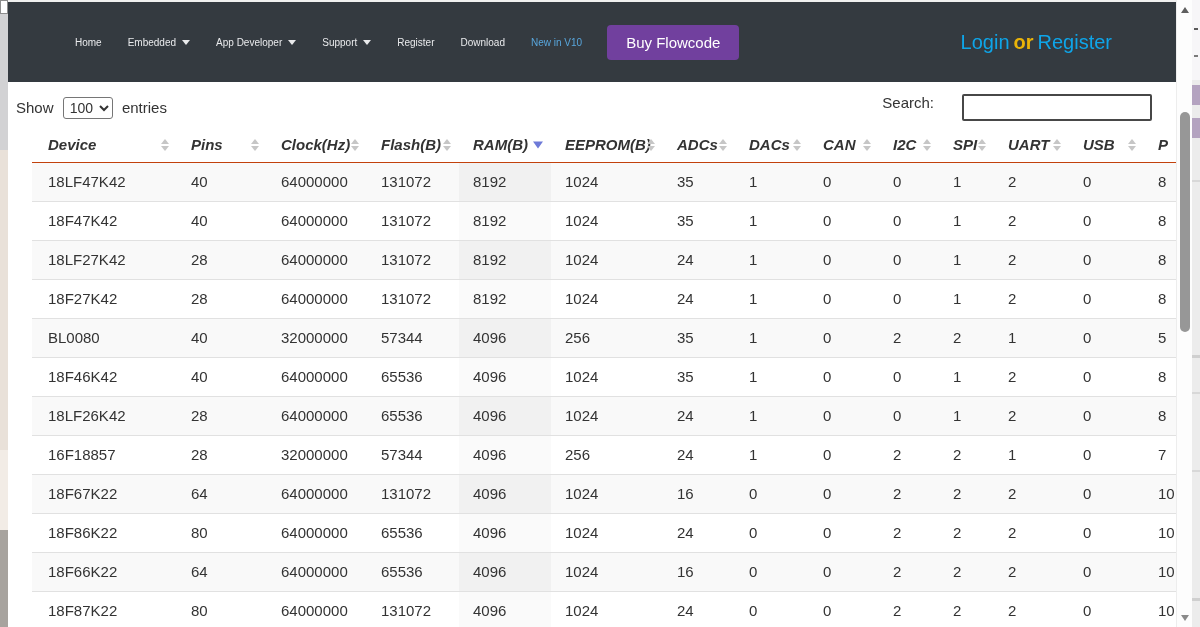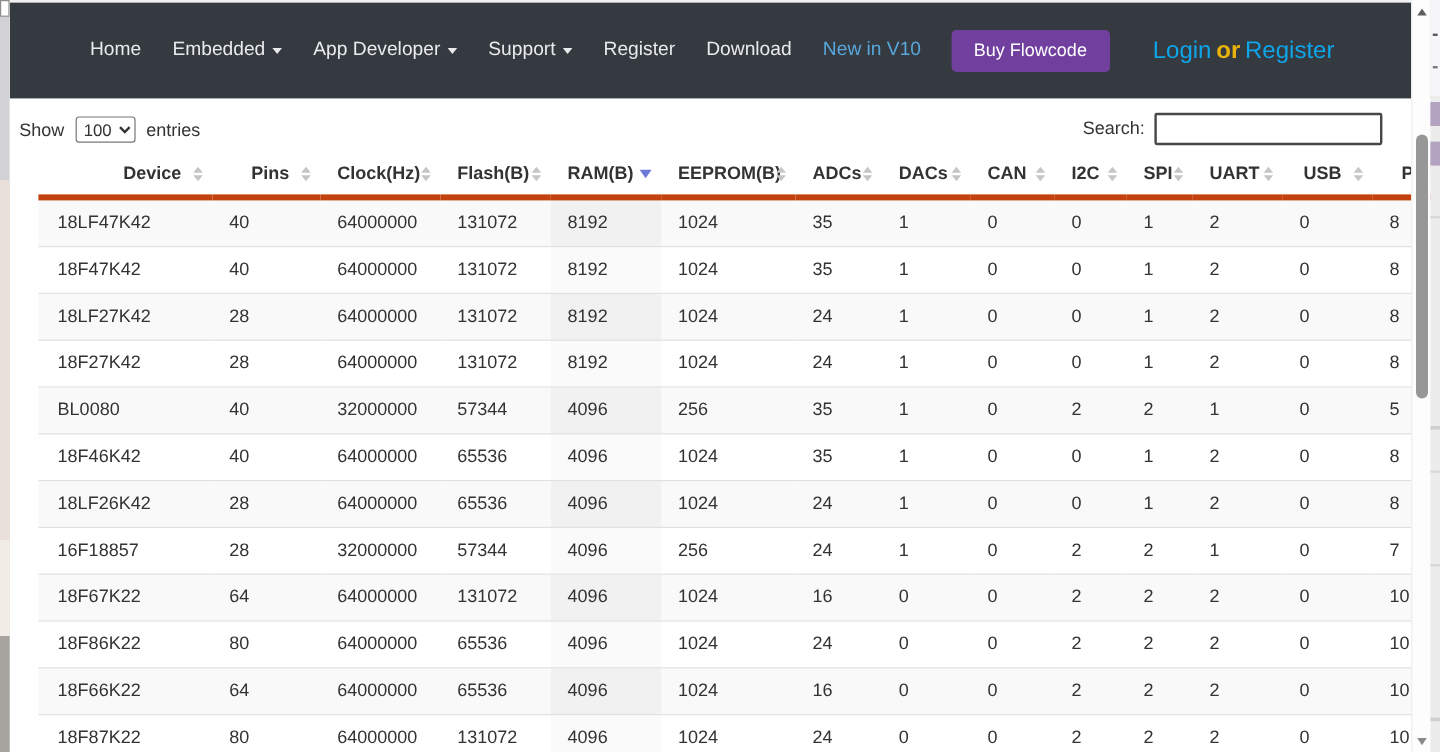--- a/index.html
+++ b/index.html
@@ -26,39 +26,39 @@
   .right-strip .rs-line4 { position:absolute; top:470px; left:0; width:8px; height:2px; background:#d8d8d8; }
   .right-strip .rs-line5 { position:absolute; top:598px; left:0; width:8px; height:3px; background:#cfcfcf; }
 
   
   .browser { position:absolute; left:8px; top:0; width:1184px; height:627px; background:#fff; overflow:hidden; }
   .topline { position:absolute; top:0; left:0; width:100%; height:2px; background:#f0f0f0; z-index:5; }
 
   
   nav { position:absolute; top:2px; left:0; width:100%; height:80px; background:#343a40; }
   .nav-inner { display:flex; align-items:center; height:100%; padding-left:54px; }
-  .nav-link { color:#e9eaec; font-size:16px; padding:0 13px; text-decoration:none; cursor:pointer; white-space:nowrap; display:inline-flex; align-items:center; }
+  .nav-link { color:#e9eaec; font-size:10px; padding:0 13px; text-decoration:none; cursor:pointer; white-space:nowrap; display:inline-flex; align-items:center; }
   .nav-link.highlight { color:#58a6dc; }
   .caret { display:inline-block; width:0; height:0; margin-left:6px; border-left:4px solid transparent; border-right:4px solid transparent; border-top:5px solid #e9eaec; }
   .buy-btn { margin-left:12px; background:#71409e; color:#fff; border:none; border-radius:4px; font-family:inherit; font-size:15px; padding:9px 19px; cursor:pointer; }
   .auth { margin-left:auto; margin-right:80px; font-size:20px; color:#9aa0a5; white-space:nowrap; }
   .auth a { color:#0ea5e9; text-decoration:none; cursor:pointer; }
   .auth .or { color:#eab308; font-weight:bold; padding:0 4px; }
 
   
   main { position:absolute; top:82px; left:0; width:100%; }
   .controls { display:flex; align-items:center; justify-content:space-between; padding:12px 40px 6px 8px; font-size:15px; color:#333; }
   .length select { font-family:inherit; font-size:14px; color:#333; border:1px solid #767676; border-radius:3px; padding:1px 2px; margin:0 5px; background:#fff; }
-  .search { display:flex; align-items:center; }
+  .search { display:flex; align-items:flex-start;gap:20px; }
   .search label { margin-right:8px; }
   .search input { width:190px; height:27px; border:2px solid #474747; border-radius:2px; font-family:inherit; font-size:14px; padding:0 6px; }
 
   
   table { border-collapse:collapse; table-layout:fixed; width:1172px; margin-left:24px; font-size:15px; color:#333; }
-  thead th { text-align:right; font-weight:bold; padding:9px 26px 9px 14px; border-bottom:5px solid #c2410c; position:relative; white-space:nowrap; cursor:pointer; }
+  thead th { text-align:left; font-weight:bold; padding:9px 26px 9px 14px; border-bottom:1px solid #c2410c; position:relative; white-space:nowrap; cursor:pointer;font-style:italic; }
   thead th:first-child { padding-left:16px; }
   tbody td { text-align:left; padding:10px 10px 10px 14px; line-height:18px; white-space:nowrap; }
   tbody td:first-child { padding-left:16px; }
   tbody tr + tr td { border-top:1px solid #e1e1e1; }
   tbody tr.odd { background:#f9f9f9; }
   tbody tr.odd td.sorted { background:#f1f1f1; }
   tbody tr.even td.sorted { background:#fafafa; }
 
   .sort-icons { position:absolute; right:8px; top:50%; transform:translateY(-50%); display:flex; flex-direction:column; gap:2px; }
   .tri-up { width:0; height:0; border-left:4px solid transparent; border-right:4px solid transparent; border-bottom:5px solid #c6c6c6; }

